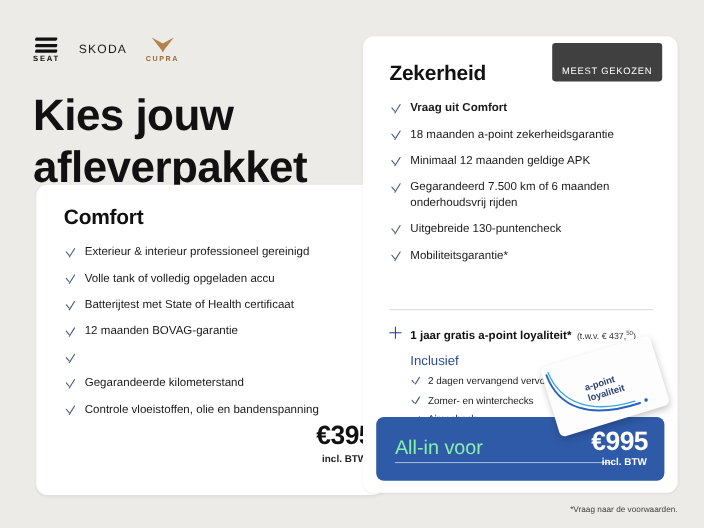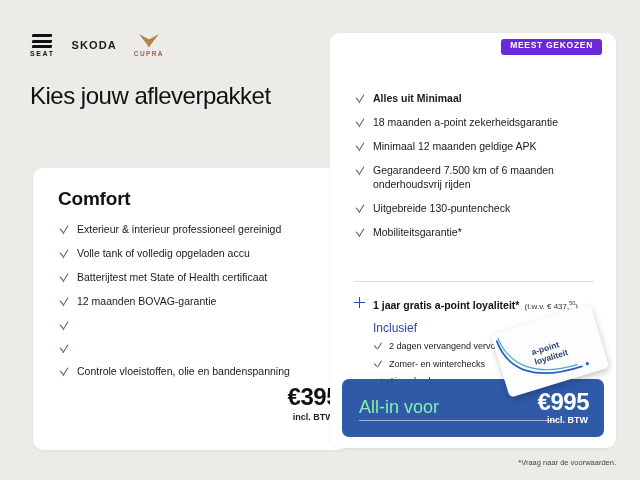--- a/index.html
+++ b/index.html
@@ -20,28 +20,28 @@
   .seat-mark {
     width: 20px; height: 16px; position: relative;
   }
   .seat-mark span {
     position: absolute; left: 0; height: 3px; background: #111; display: block;
   }
   .seat-mark span.a { top: 1px; width: 20px; border-radius: 1px; transform: skewX(-12deg); }
   .seat-mark span.b { top: 6.5px; width: 20px; border-radius: 1px; transform: skewX(-12deg); }
   .seat-mark span.c { top: 12px; width: 20px; border-radius: 1px; transform: skewX(-12deg); }
   .seat-word { font-size: 7px; font-weight: 700; letter-spacing: 1.6px; color: #111; }
-  .logo-skoda { font-size: 11px; font-weight: 700; letter-spacing: 1.1px; color: #1b1b1b; }
+  .logo-skoda { font-size: 11px; font-weight: 400; letter-spacing: 1.1px; color: #1b1b1b; }
   .logo-cupra { display: flex; flex-direction: column; align-items: center; gap: 2px; }
   .cupra-word { font-size: 6.5px; font-weight: 700; letter-spacing: 1.4px; color: #9a6a34; }
 
   
   .headline {
     position: absolute; left: 30px; top: 82px; width: 290px;
-    font-size: 24px; line-height: 1.17; font-weight: 400; color: #111;
+    font-size: 40px; line-height: 1.17; font-weight: 700; color: #111;
     letter-spacing: -0.5px;
   }
 
   
   .card-comfort {
     position: absolute; left: 33px; top: 168px; width: 316px; height: 282px;
     background: #fff; border-radius: 10px;
     box-shadow: 0 1px 3px rgba(0,0,0,0.06);
   }
   .card-zekerheid {
@@ -52,23 +52,23 @@
   }
 
   .card-title {
     font-size: 19px; font-weight: 700; color: #111; letter-spacing: -0.2px;
   }
   .comfort-title { position: absolute; left: 25px; top: 20px; }
   .zeker-title  { position: absolute; left: 24px; top: 24px; }
 
   .badge {
     position: absolute; right: 14px; top: 6px;
-    background: #6d28d9; color: #fff;
-    font-size: 8.5px; font-weight: 700; letter-spacing: 0.7px;
-    padding: 1px 9px 5px 9px; border-radius: 3px;
+    background: #404040; color: #fff;
+    font-size: 8.5px; font-weight: 400; letter-spacing: 0.7px;
+    padding: 20px 9px 5px 9px; border-radius: 3px;
     white-space: nowrap;
   }
 
   
   ul.features { list-style: none; }
   .features li {
     display: flex; align-items: flex-start; gap: 8px;
     margin-bottom: 10px;
   }
   .chk {
@@ -218,39 +218,41 @@
         </li>
       <li>
           <span class="chk"></span>
           <span class="feat-text">12 maanden BOVAG-garantie</span>
         </li>
       <li>
           <span class="chk"></span>
         </li>
       <li>
           <span class="chk"></span>
+          <span class="feat-text">Gegarandeerde kilometerstand</span>
         </li>
       <li>
           <span class="chk"></span>
           <span class="feat-text">Controle vloeistoffen, olie en bandenspanning</span>
         </li>
     </ul>
     <div class="comfort-price">
       <div class="bigprice">€395</div>
       <div class="incl">incl. BTW</div>
     </div>
   </div>
 
   <div class="card-zekerheid">
     <div class="badge">MEEST GEKOZEN</div>
+    <div class="card-title zeker-title">Zekerheid</div>
 
     <ul class="features zeker-list">
       <li>
           <span class="chk"></span>
-          <span class="feat-text" style="font-weight:700">Alles uit Minimaal</span>
+          <span class="feat-text" style="font-weight:700">Vraag uit Comfort</span>
         </li>
       <li>
           <span class="chk"></span>
           <span class="feat-text">18 maanden a-point zekerheidsgarantie</span>
         </li>
       <li>
           <span class="chk"></span>
           <span class="feat-text">Minimaal 12 maanden geldige APK</span>
         </li>
       <li>

